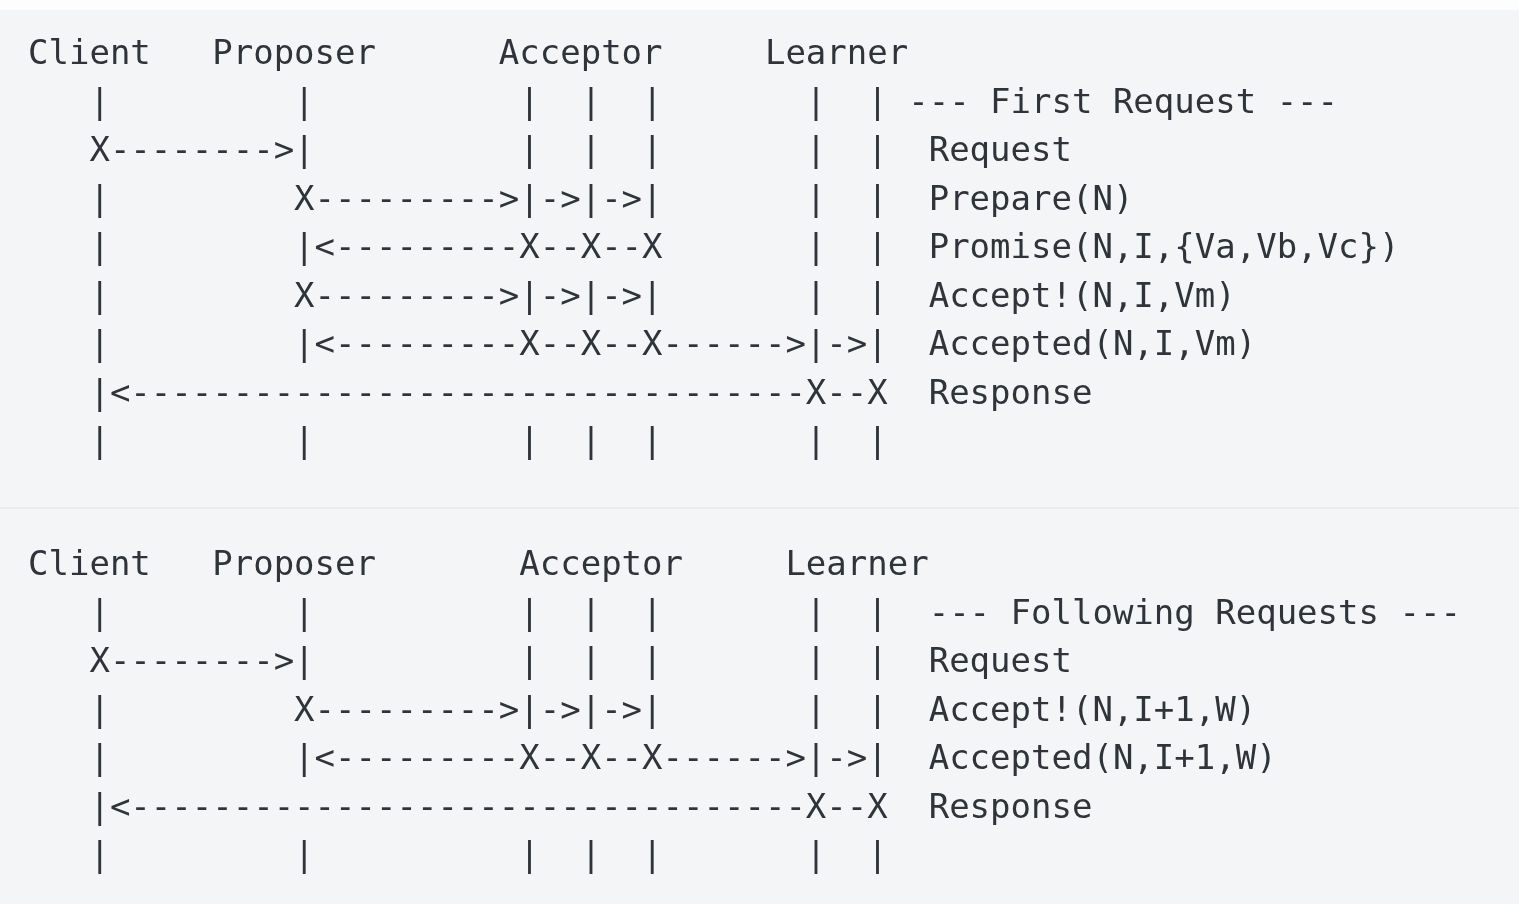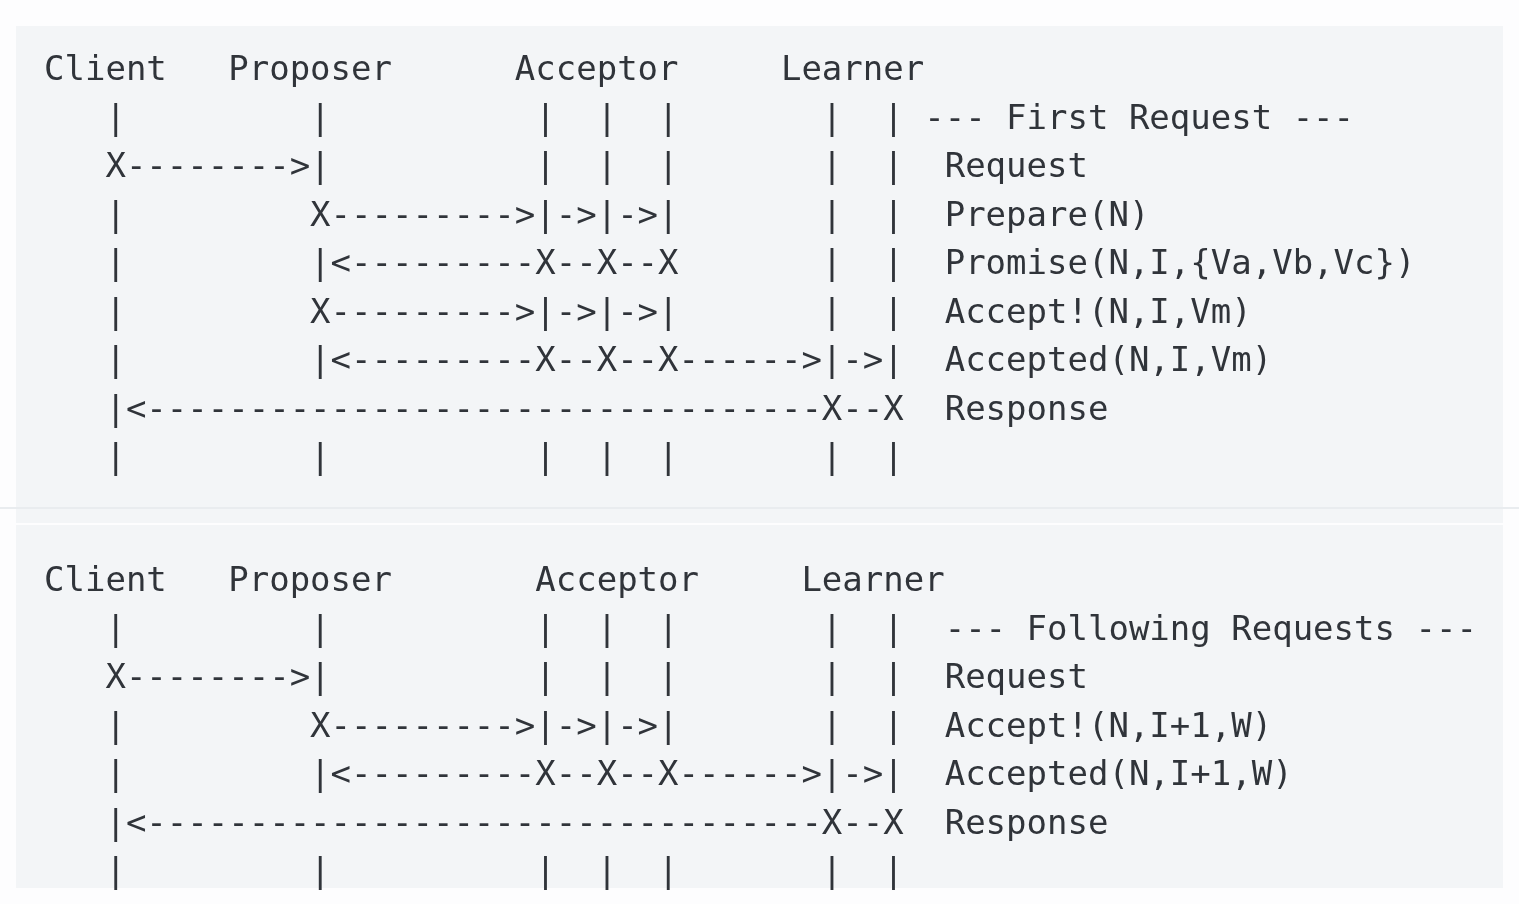--- a/index.html
+++ b/index.html
@@ -11,21 +11,21 @@
   html,body{margin:0;padding:0;}
   body{
     width:1519px;height:904px;
     background:var(--page-bg);
     position:relative;
     overflow:hidden;
     font-family:"DejaVu Sans Mono","Liberation Mono",monospace;
   }
   .ascii-block{
     position:absolute;left:0;right:0;
-    margin:16px;
+    margin:0;
     background:var(--block-bg);
     color:var(--text);
     font-family:"DejaVu Sans Mono","Liberation Mono",monospace;
     font-size:34px;
     line-height:48.5px;
     white-space:pre;
     box-sizing:border-box;
     letter-spacing:0;
   }
   .ascii-block .line{white-space:pre;min-height:48.5px;}

